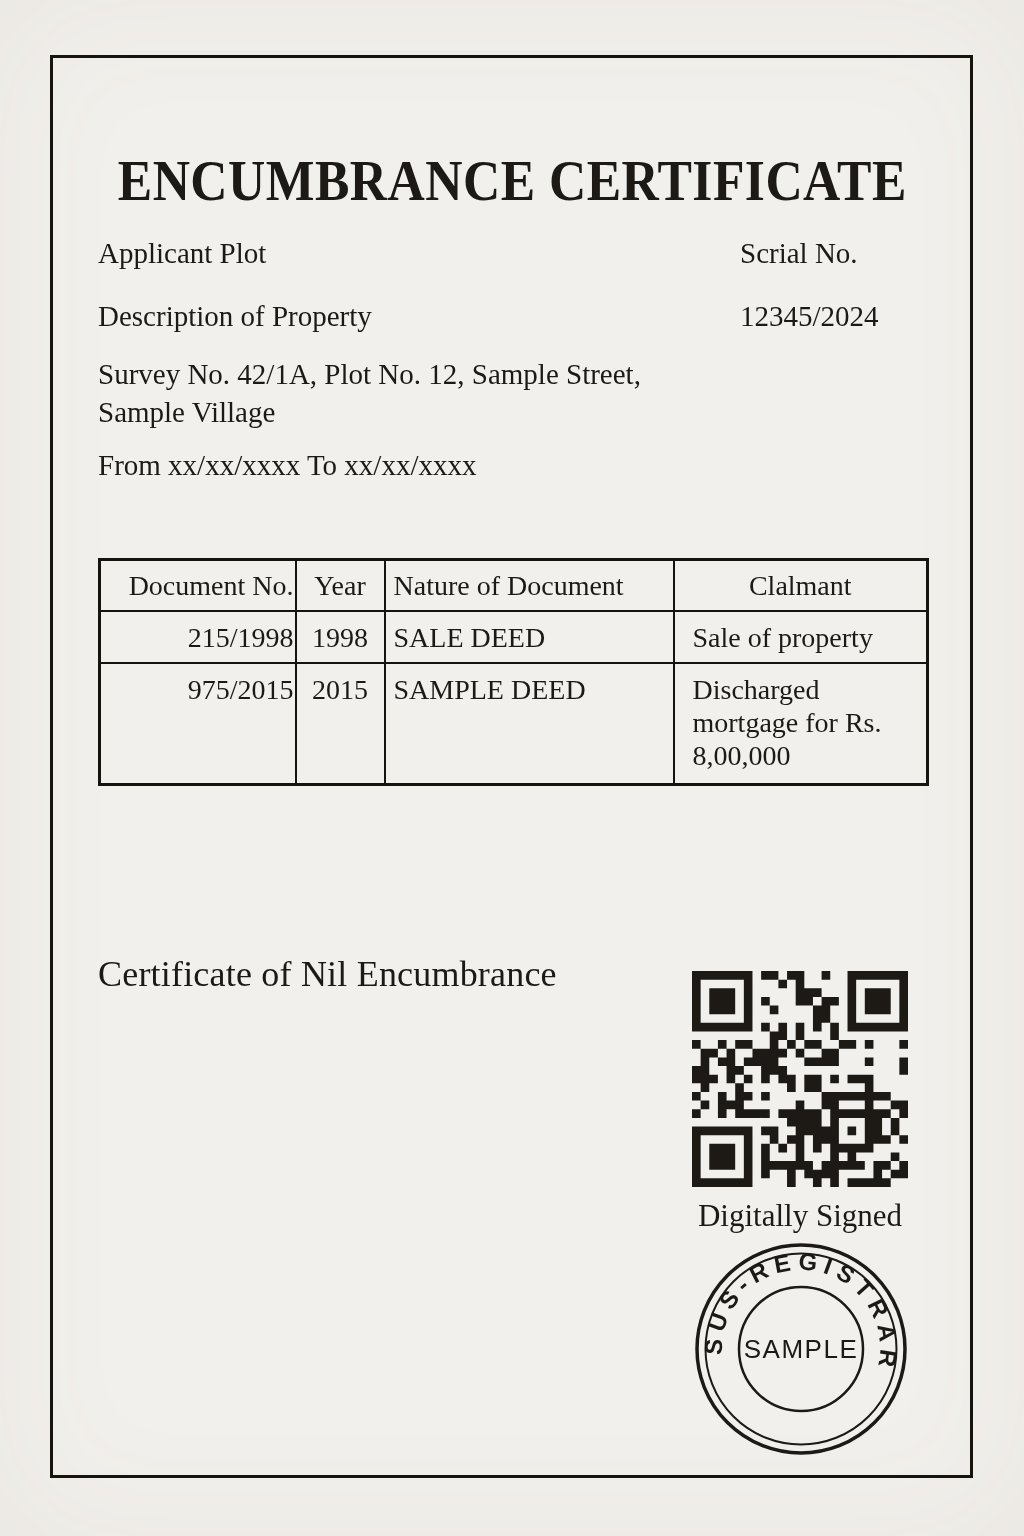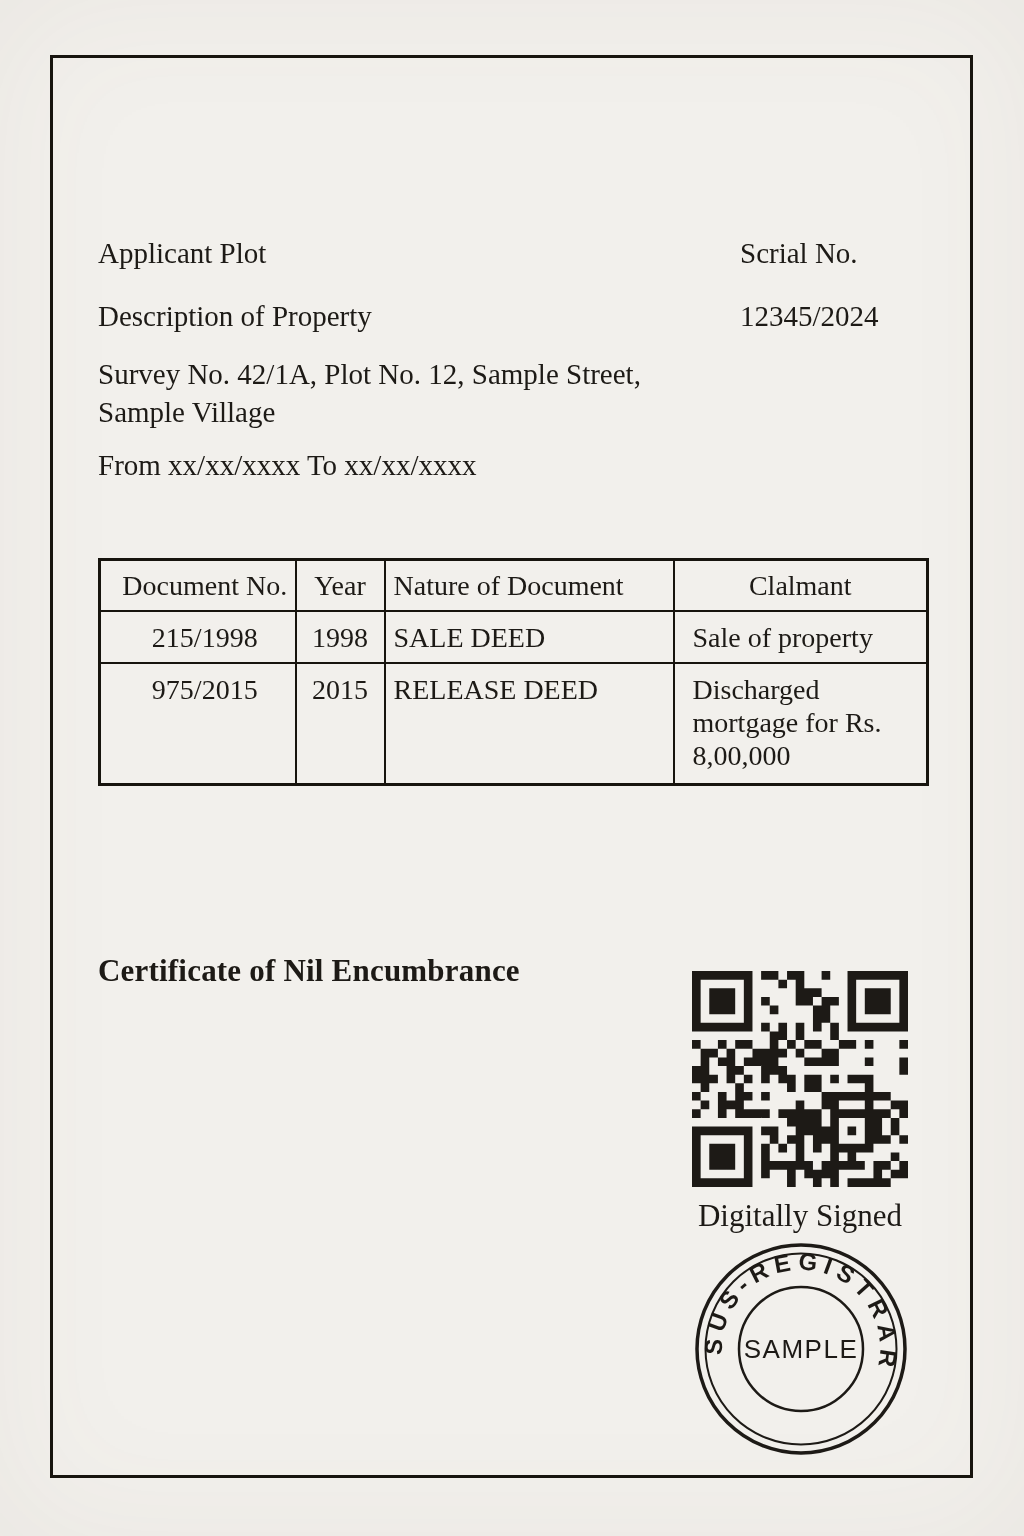--- a/index.html
+++ b/index.html
@@ -35,28 +35,28 @@
     font-weight:normal;
     line-height:33px;
   }
   table.ec{border:3px solid #17140e;}
   table.ec thead tr{height:51px;}
   table.ec tr.r1{height:52px;}
   table.ec tr.r2{height:125px;}
   table.ec tr.r3{height:122px;}
   table.ec th{vertical-align:middle;}
   table.ec td{vertical-align:top;padding-top:9px;}
-  .c1{text-align:center;padding-left:15px;}
+  .c1{text-align:right;padding-left:15px;}
   .c2{text-align:center;margin-left:32px;}
   .c3{text-align:left;padding-left:8px;}
   th.c4{text-align:center;}
   td.c4{text-align:left;padding-left:18px;padding-right:14px;}
   .nil-heading{
     position:absolute;left:98px;top:953px;
-    font-size:31px;font-weight:bold;letter-spacing:.2px;
+    font-size:36px;font-weight:normal;letter-spacing:.2px;
   }
   .qr{position:absolute;left:692px;top:971px;width:216px;height:216px;}
   .signed{
     position:absolute;left:672px;top:1198px;width:256px;
     text-align:center;font-size:31px;
   }
   .stamp{position:absolute;left:691px;top:1239px;width:220px;height:220px;}
   .stamp text{
     font-family:"Liberation Sans", sans-serif;
     fill:#1d1a16;
@@ -64,20 +64,21 @@
   .stamp .ring-text{font-size:24px;letter-spacing:6px;font-weight:bold;}
   .stamp .center-text{font-size:26px;letter-spacing:1.5px;}
 </style>
 </head>
 <body>
 
 <div class="page">
 
   <div class="frame"></div>
 
+  <h1 class="title"><span>ENCUMBRANCE CERTIFICATE</span></h1>
 
   <div class="lbl" style="left:98px;top:236px;">Applicant Plot</div>
 
   <div class="lbl" style="left:740px;top:236px;">Scrial No.</div>
 
   <div class="lbl" style="left:98px;top:299px;">Description of Property</div>
 
   <div class="lbl" style="left:740px;top:299px;">12345/2024</div>
 
   <div class="prop">Survey No. 42/1A, Plot No. 12, Sample Street, Sample Village</div>
@@ -102,21 +103,21 @@
     <tbody>
       <tr class="r1">
         <td class="c1">215/1998</td>
         <td class="c2">1998</td>
         <td class="c3">SALE DEED</td>
         <td class="c4">Sale of property</td>
       </tr>
       <tr class="r3">
         <td class="c1">975/2015</td>
         <td class="c2">2015</td>
-        <td class="c3">RELEASE DEED</td>
+        <td class="c3">SAMPLE DEED</td>
         <td class="c4">Discharged mortgage for Rs. 8,00,000</td>
       </tr>
     </tbody>
   </table>
 
   <div class="nil-heading">Certificate of Nil Encumbrance</div>
 
   <svg class="qr" viewBox="0 0 216 216" xmlns="http://www.w3.org/2000/svg">
       <path d="M0 0h8.64v8.64h-8.64zM8.64 0h8.64v8.64h-8.64zM17.28 0h8.64v8.64h-8.64zM25.92 0h8.64v8.64h-8.64zM34.56 0h8.64v8.64h-8.64zM43.2 0h8.64v8.64h-8.64zM51.84 0h8.64v8.64h-8.64zM69.12 0h8.64v8.64h-8.64zM77.76 0h8.64v8.64h-8.64zM95.04 0h8.64v8.64h-8.64zM103.68 0h8.64v8.64h-8.64zM129.60000000000002 0h8.64v8.64h-8.64zM155.52 0h8.64v8.64h-8.64zM164.16000000000003 0h8.64v8.64h-8.64zM172.8 0h8.64v8.64h-8.64zM181.44 0h8.64v8.64h-8.64zM190.08 0h8.64v8.64h-8.64zM198.72000000000003 0h8.64v8.64h-8.64zM207.36 0h8.64v8.64h-8.64zM0 8.64h8.64v8.64h-8.64zM51.84 8.64h8.64v8.64h-8.64zM86.4 8.64h8.64v8.64h-8.64zM103.68 8.64h8.64v8.64h-8.64zM155.52 8.64h8.64v8.64h-8.64zM207.36 8.64h8.64v8.64h-8.64zM0 17.28h8.64v8.64h-8.64zM17.28 17.28h8.64v8.64h-8.64zM25.92 17.28h8.64v8.64h-8.64zM34.56 17.28h8.64v8.64h-8.64zM51.84 17.28h8.64v8.64h-8.64zM103.68 17.28h8.64v8.64h-8.64zM112.32000000000001 17.28h8.64v8.64h-8.64zM120.96000000000001 17.28h8.64v8.64h-8.64zM155.52 17.28h8.64v8.64h-8.64zM172.8 17.28h8.64v8.64h-8.64zM181.44 17.28h8.64v8.64h-8.64zM190.08 17.28h8.64v8.64h-8.64zM207.36 17.28h8.64v8.64h-8.64zM0 25.92h8.64v8.64h-8.64zM17.28 25.92h8.64v8.64h-8.64zM25.92 25.92h8.64v8.64h-8.64zM34.56 25.92h8.64v8.64h-8.64zM51.84 25.92h8.64v8.64h-8.64zM69.12 25.92h8.64v8.64h-8.64zM103.68 25.92h8.64v8.64h-8.64zM112.32000000000001 25.92h8.64v8.64h-8.64zM129.60000000000002 25.92h8.64v8.64h-8.64zM138.24 25.92h8.64v8.64h-8.64zM155.52 25.92h8.64v8.64h-8.64zM172.8 25.92h8.64v8.64h-8.64zM181.44 25.92h8.64v8.64h-8.64zM190.08 25.92h8.64v8.64h-8.64zM207.36 25.92h8.64v8.64h-8.64zM0 34.56h8.64v8.64h-8.64zM17.28 34.56h8.64v8.64h-8.64zM25.92 34.56h8.64v8.64h-8.64zM34.56 34.56h8.64v8.64h-8.64zM51.84 34.56h8.64v8.64h-8.64zM77.76 34.56h8.64v8.64h-8.64zM120.96000000000001 34.56h8.64v8.64h-8.64zM129.60000000000002 34.56h8.64v8.64h-8.64zM155.52 34.56h8.64v8.64h-8.64zM172.8 34.56h8.64v8.64h-8.64zM181.44 34.56h8.64v8.64h-8.64zM190.08 34.56h8.64v8.64h-8.64zM207.36 34.56h8.64v8.64h-8.64zM0 43.2h8.64v8.64h-8.64zM51.84 43.2h8.64v8.64h-8.64zM120.96000000000001 43.2h8.64v8.64h-8.64zM129.60000000000002 43.2h8.64v8.64h-8.64zM155.52 43.2h8.64v8.64h-8.64zM207.36 43.2h8.64v8.64h-8.64zM0 51.84h8.64v8.64h-8.64zM8.64 51.84h8.64v8.64h-8.64zM17.28 51.84h8.64v8.64h-8.64zM25.92 51.84h8.64v8.64h-8.64zM34.56 51.84h8.64v8.64h-8.64zM43.2 51.84h8.64v8.64h-8.64zM51.84 51.84h8.64v8.64h-8.64zM69.12 51.84h8.64v8.64h-8.64zM86.4 51.84h8.64v8.64h-8.64zM103.68 51.84h8.64v8.64h-8.64zM120.96000000000001 51.84h8.64v8.64h-8.64zM138.24 51.84h8.64v8.64h-8.64zM155.52 51.84h8.64v8.64h-8.64zM164.16000000000003 51.84h8.64v8.64h-8.64zM172.8 51.84h8.64v8.64h-8.64zM181.44 51.84h8.64v8.64h-8.64zM190.08 51.84h8.64v8.64h-8.64zM198.72000000000003 51.84h8.64v8.64h-8.64zM207.36 51.84h8.64v8.64h-8.64zM77.76 60.480000000000004h8.64v8.64h-8.64zM86.4 60.480000000000004h8.64v8.64h-8.64zM103.68 60.480000000000004h8.64v8.64h-8.64zM138.24 60.480000000000004h8.64v8.64h-8.64zM0 69.12h8.64v8.64h-8.64zM25.92 69.12h8.64v8.64h-8.64zM43.2 69.12h8.64v8.64h-8.64zM51.84 69.12h8.64v8.64h-8.64zM77.76 69.12h8.64v8.64h-8.64zM95.04 69.12h8.64v8.64h-8.64zM112.32000000000001 69.12h8.64v8.64h-8.64zM120.96000000000001 69.12h8.64v8.64h-8.64zM146.88 69.12h8.64v8.64h-8.64zM155.52 69.12h8.64v8.64h-8.64zM172.8 69.12h8.64v8.64h-8.64zM207.36 69.12h8.64v8.64h-8.64zM8.64 77.76h8.64v8.64h-8.64zM17.28 77.76h8.64v8.64h-8.64zM34.56 77.76h8.64v8.64h-8.64zM60.480000000000004 77.76h8.64v8.64h-8.64zM69.12 77.76h8.64v8.64h-8.64zM77.76 77.76h8.64v8.64h-8.64zM86.4 77.76h8.64v8.64h-8.64zM103.68 77.76h8.64v8.64h-8.64zM129.60000000000002 77.76h8.64v8.64h-8.64zM138.24 77.76h8.64v8.64h-8.64zM8.64 86.4h8.64v8.64h-8.64zM25.92 86.4h8.64v8.64h-8.64zM34.56 86.4h8.64v8.64h-8.64zM51.84 86.4h8.64v8.64h-8.64zM60.480000000000004 86.4h8.64v8.64h-8.64zM69.12 86.4h8.64v8.64h-8.64zM77.76 86.4h8.64v8.64h-8.64zM112.32000000000001 86.4h8.64v8.64h-8.64zM120.96000000000001 86.4h8.64v8.64h-8.64zM129.60000000000002 86.4h8.64v8.64h-8.64zM138.24 86.4h8.64v8.64h-8.64zM172.8 86.4h8.64v8.64h-8.64zM207.36 86.4h8.64v8.64h-8.64zM0 95.04h8.64v8.64h-8.64zM8.64 95.04h8.64v8.64h-8.64zM34.56 95.04h8.64v8.64h-8.64zM43.2 95.04h8.64v8.64h-8.64zM69.12 95.04h8.64v8.64h-8.64zM77.76 95.04h8.64v8.64h-8.64zM86.4 95.04h8.64v8.64h-8.64zM207.36 95.04h8.64v8.64h-8.64zM0 103.68h8.64v8.64h-8.64zM8.64 103.68h8.64v8.64h-8.64zM17.28 103.68h8.64v8.64h-8.64zM34.56 103.68h8.64v8.64h-8.64zM51.84 103.68h8.64v8.64h-8.64zM69.12 103.68h8.64v8.64h-8.64zM86.4 103.68h8.64v8.64h-8.64zM95.04 103.68h8.64v8.64h-8.64zM112.32000000000001 103.68h8.64v8.64h-8.64zM120.96000000000001 103.68h8.64v8.64h-8.64zM138.24 103.68h8.64v8.64h-8.64zM155.52 103.68h8.64v8.64h-8.64zM164.16000000000003 103.68h8.64v8.64h-8.64zM172.8 103.68h8.64v8.64h-8.64zM8.64 112.32000000000001h8.64v8.64h-8.64zM43.2 112.32000000000001h8.64v8.64h-8.64zM95.04 112.32000000000001h8.64v8.64h-8.64zM112.32000000000001 112.32000000000001h8.64v8.64h-8.64zM120.96000000000001 112.32000000000001h8.64v8.64h-8.64zM172.8 112.32000000000001h8.64v8.64h-8.64zM0 120.96000000000001h8.64v8.64h-8.64zM25.92 120.96000000000001h8.64v8.64h-8.64zM43.2 120.96000000000001h8.64v8.64h-8.64zM51.84 120.96000000000001h8.64v8.64h-8.64zM69.12 120.96000000000001h8.64v8.64h-8.64zM129.60000000000002 120.96000000000001h8.64v8.64h-8.64zM138.24 120.96000000000001h8.64v8.64h-8.64zM146.88 120.96000000000001h8.64v8.64h-8.64zM155.52 120.96000000000001h8.64v8.64h-8.64zM164.16000000000003 120.96000000000001h8.64v8.64h-8.64zM172.8 120.96000000000001h8.64v8.64h-8.64zM181.44 120.96000000000001h8.64v8.64h-8.64zM190.08 120.96000000000001h8.64v8.64h-8.64zM8.64 129.60000000000002h8.64v8.64h-8.64zM25.92 129.60000000000002h8.64v8.64h-8.64zM34.56 129.60000000000002h8.64v8.64h-8.64zM43.2 129.60000000000002h8.64v8.64h-8.64zM103.68 129.60000000000002h8.64v8.64h-8.64zM129.60000000000002 129.60000000000002h8.64v8.64h-8.64zM138.24 129.60000000000002h8.64v8.64h-8.64zM172.8 129.60000000000002h8.64v8.64h-8.64zM198.72000000000003 129.60000000000002h8.64v8.64h-8.64zM207.36 129.60000000000002h8.64v8.64h-8.64zM0 138.24h8.64v8.64h-8.64zM25.92 138.24h8.64v8.64h-8.64zM43.2 138.24h8.64v8.64h-8.64zM51.84 138.24h8.64v8.64h-8.64zM60.480000000000004 138.24h8.64v8.64h-8.64zM69.12 138.24h8.64v8.64h-8.64zM86.4 138.24h8.64v8.64h-8.64zM95.04 138.24h8.64v8.64h-8.64zM103.68 138.24h8.64v8.64h-8.64zM112.32000000000001 138.24h8.64v8.64h-8.64zM120.96000000000001 138.24h8.64v8.64h-8.64zM138.24 138.24h8.64v8.64h-8.64zM146.88 138.24h8.64v8.64h-8.64zM155.52 138.24h8.64v8.64h-8.64zM164.16000000000003 138.24h8.64v8.64h-8.64zM172.8 138.24h8.64v8.64h-8.64zM181.44 138.24h8.64v8.64h-8.64zM190.08 138.24h8.64v8.64h-8.64zM207.36 138.24h8.64v8.64h-8.64zM95.04 146.88h8.64v8.64h-8.64zM103.68 146.88h8.64v8.64h-8.64zM112.32000000000001 146.88h8.64v8.64h-8.64zM120.96000000000001 146.88h8.64v8.64h-8.64zM138.24 146.88h8.64v8.64h-8.64zM172.8 146.88h8.64v8.64h-8.64zM181.44 146.88h8.64v8.64h-8.64zM198.72000000000003 146.88h8.64v8.64h-8.64zM0 155.52h8.64v8.64h-8.64zM8.64 155.52h8.64v8.64h-8.64zM17.28 155.52h8.64v8.64h-8.64zM25.92 155.52h8.64v8.64h-8.64zM34.56 155.52h8.64v8.64h-8.64zM43.2 155.52h8.64v8.64h-8.64zM51.84 155.52h8.64v8.64h-8.64zM69.12 155.52h8.64v8.64h-8.64zM77.76 155.52h8.64v8.64h-8.64zM103.68 155.52h8.64v8.64h-8.64zM112.32000000000001 155.52h8.64v8.64h-8.64zM120.96000000000001 155.52h8.64v8.64h-8.64zM129.60000000000002 155.52h8.64v8.64h-8.64zM138.24 155.52h8.64v8.64h-8.64zM155.52 155.52h8.64v8.64h-8.64zM172.8 155.52h8.64v8.64h-8.64zM181.44 155.52h8.64v8.64h-8.64zM198.72000000000003 155.52h8.64v8.64h-8.64zM0 164.16000000000003h8.64v8.64h-8.64zM51.84 164.16000000000003h8.64v8.64h-8.64zM77.76 164.16000000000003h8.64v8.64h-8.64zM95.04 164.16000000000003h8.64v8.64h-8.64zM103.68 164.16000000000003h8.64v8.64h-8.64zM120.96000000000001 164.16000000000003h8.64v8.64h-8.64zM129.60000000000002 164.16000000000003h8.64v8.64h-8.64zM138.24 164.16000000000003h8.64v8.64h-8.64zM172.8 164.16000000000003h8.64v8.64h-8.64zM181.44 164.16000000000003h8.64v8.64h-8.64zM190.08 164.16000000000003h8.64v8.64h-8.64zM207.36 164.16000000000003h8.64v8.64h-8.64zM0 172.8h8.64v8.64h-8.64zM17.28 172.8h8.64v8.64h-8.64zM25.92 172.8h8.64v8.64h-8.64zM34.56 172.8h8.64v8.64h-8.64zM51.84 172.8h8.64v8.64h-8.64zM69.12 172.8h8.64v8.64h-8.64zM86.4 172.8h8.64v8.64h-8.64zM103.68 172.8h8.64v8.64h-8.64zM120.96000000000001 172.8h8.64v8.64h-8.64zM138.24 172.8h8.64v8.64h-8.64zM146.88 172.8h8.64v8.64h-8.64zM155.52 172.8h8.64v8.64h-8.64zM164.16000000000003 172.8h8.64v8.64h-8.64zM172.8 172.8h8.64v8.64h-8.64zM0 181.44h8.64v8.64h-8.64zM17.28 181.44h8.64v8.64h-8.64zM25.92 181.44h8.64v8.64h-8.64zM34.56 181.44h8.64v8.64h-8.64zM51.84 181.44h8.64v8.64h-8.64zM69.12 181.44h8.64v8.64h-8.64zM103.68 181.44h8.64v8.64h-8.64zM138.24 181.44h8.64v8.64h-8.64zM155.52 181.44h8.64v8.64h-8.64zM198.72000000000003 181.44h8.64v8.64h-8.64zM0 190.08h8.64v8.64h-8.64zM17.28 190.08h8.64v8.64h-8.64zM25.92 190.08h8.64v8.64h-8.64zM34.56 190.08h8.64v8.64h-8.64zM51.84 190.08h8.64v8.64h-8.64zM69.12 190.08h8.64v8.64h-8.64zM77.76 190.08h8.64v8.64h-8.64zM86.4 190.08h8.64v8.64h-8.64zM95.04 190.08h8.64v8.64h-8.64zM103.68 190.08h8.64v8.64h-8.64zM112.32000000000001 190.08h8.64v8.64h-8.64zM129.60000000000002 190.08h8.64v8.64h-8.64zM138.24 190.08h8.64v8.64h-8.64zM146.88 190.08h8.64v8.64h-8.64zM155.52 190.08h8.64v8.64h-8.64zM164.16000000000003 190.08h8.64v8.64h-8.64zM181.44 190.08h8.64v8.64h-8.64zM190.08 190.08h8.64v8.64h-8.64zM207.36 190.08h8.64v8.64h-8.64zM0 198.72000000000003h8.64v8.64h-8.64zM51.84 198.72000000000003h8.64v8.64h-8.64zM69.12 198.72000000000003h8.64v8.64h-8.64zM95.04 198.72000000000003h8.64v8.64h-8.64zM112.32000000000001 198.72000000000003h8.64v8.64h-8.64zM120.96000000000001 198.72000000000003h8.64v8.64h-8.64zM129.60000000000002 198.72000000000003h8.64v8.64h-8.64zM138.24 198.72000000000003h8.64v8.64h-8.64zM181.44 198.72000000000003h8.64v8.64h-8.64zM198.72000000000003 198.72000000000003h8.64v8.64h-8.64zM207.36 198.72000000000003h8.64v8.64h-8.64zM0 207.36h8.64v8.64h-8.64zM8.64 207.36h8.64v8.64h-8.64zM17.28 207.36h8.64v8.64h-8.64zM25.92 207.36h8.64v8.64h-8.64zM34.56 207.36h8.64v8.64h-8.64zM43.2 207.36h8.64v8.64h-8.64zM51.84 207.36h8.64v8.64h-8.64zM95.04 207.36h8.64v8.64h-8.64zM120.96000000000001 207.36h8.64v8.64h-8.64zM138.24 207.36h8.64v8.64h-8.64zM155.52 207.36h8.64v8.64h-8.64zM164.16000000000003 207.36h8.64v8.64h-8.64zM172.8 207.36h8.64v8.64h-8.64zM181.44 207.36h8.64v8.64h-8.64zM190.08 207.36h8.64v8.64h-8.64z" fill="#1d1a16"></path>
     </svg>

